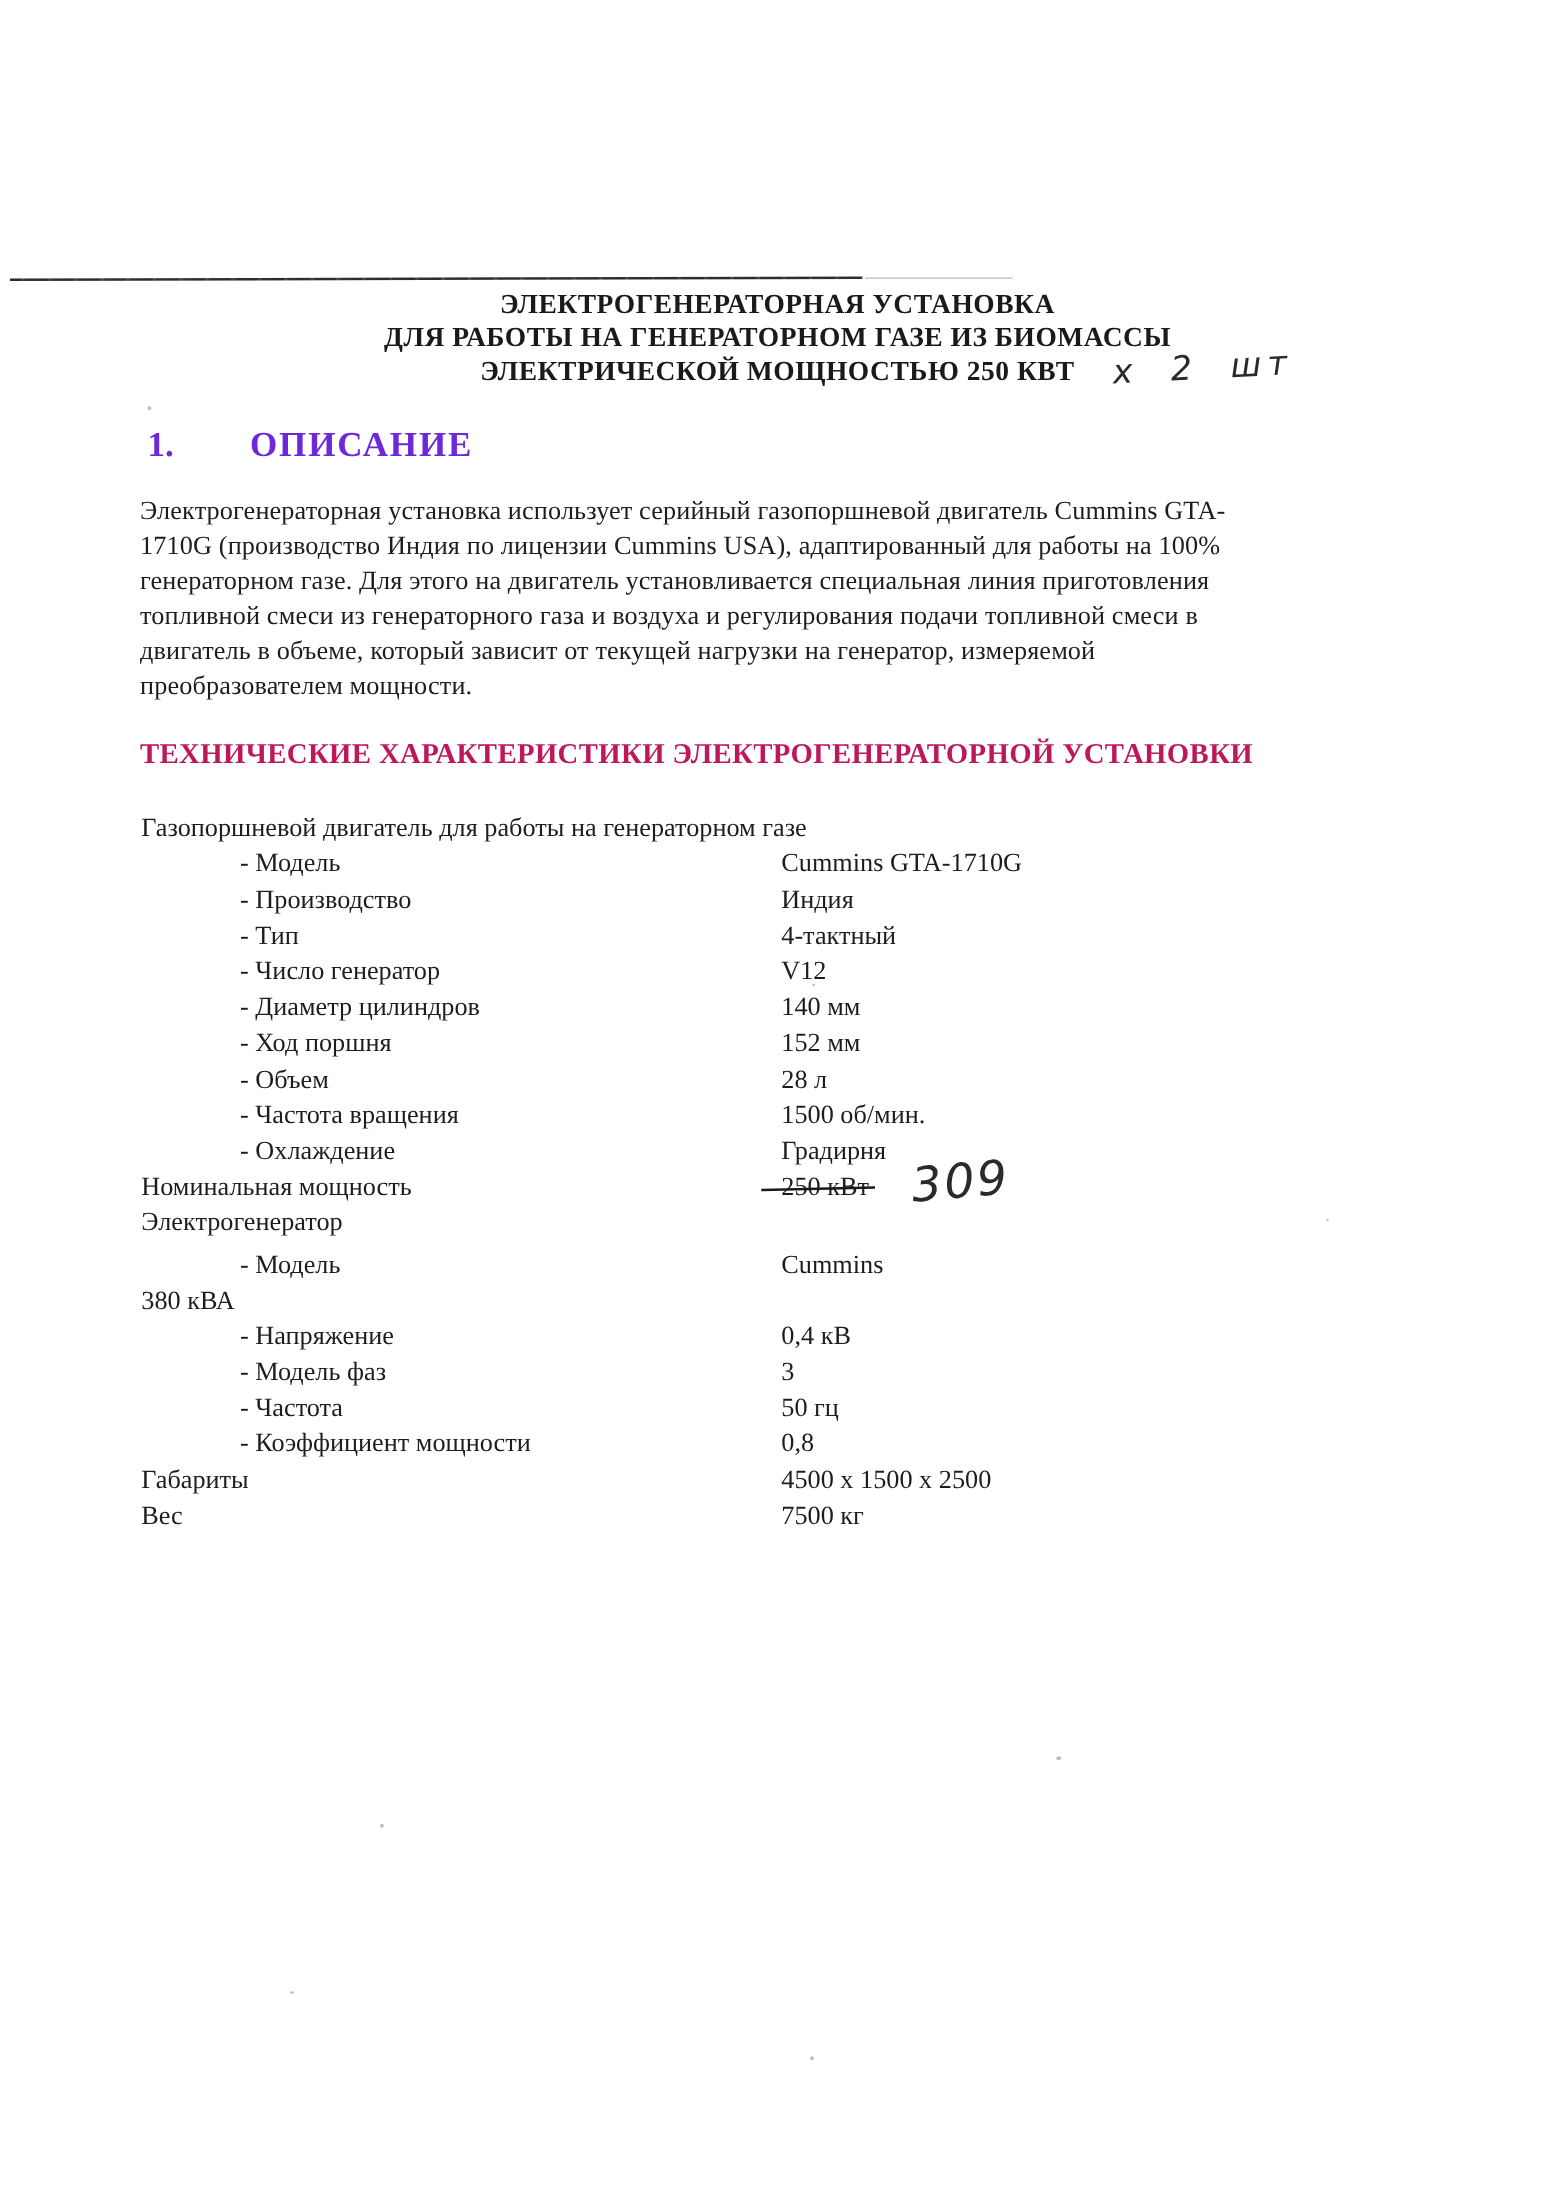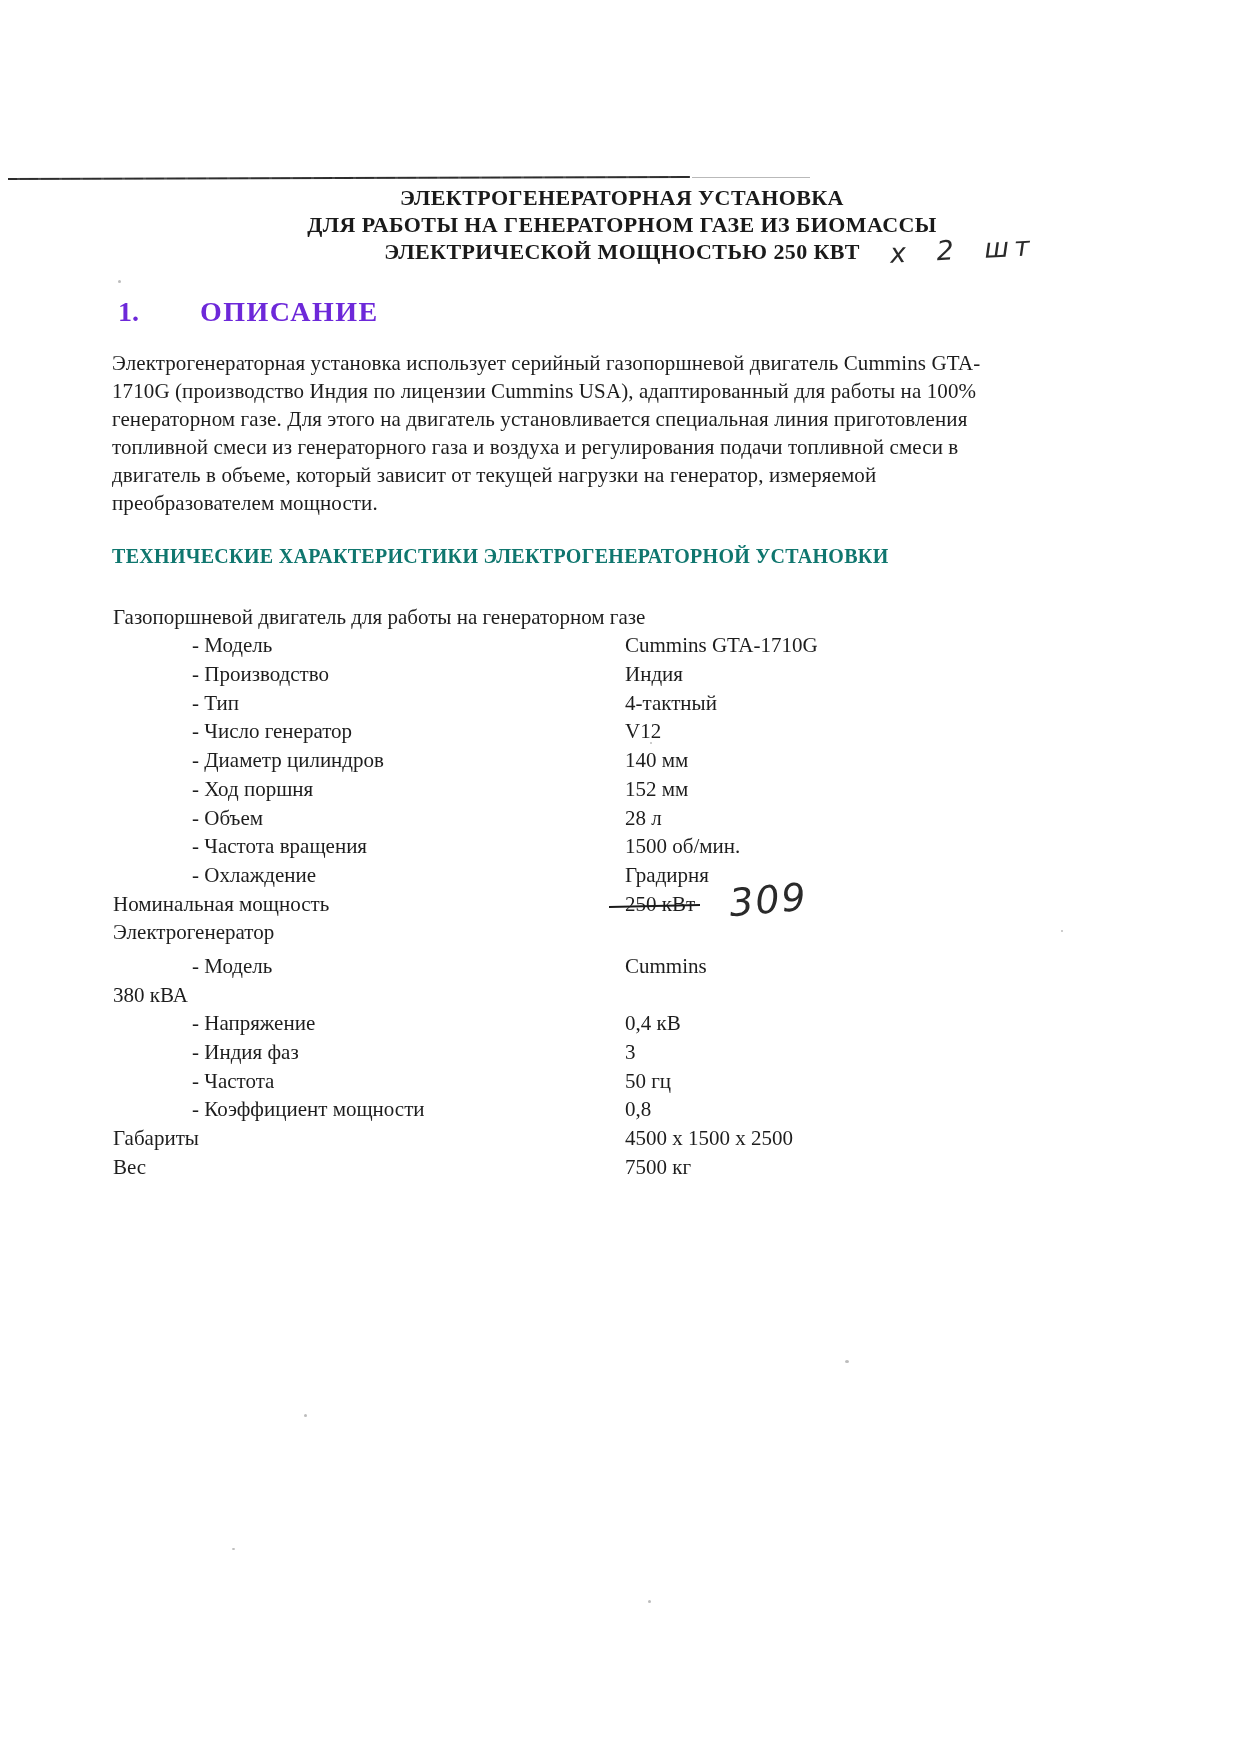--- a/index.html
+++ b/index.html
@@ -4,21 +4,21 @@
 <style>
   html, body { margin: 0; padding: 0; }
   body {
     width: 1240px; height: 1754px;
     background: #ffffff;
     font-family: "Liberation Serif", serif;
     color: #1d1d1d;
     position: relative;
     overflow: hidden;
   }
-  .page { position: absolute; inset: 0; }
+  .page { position: absolute; inset: 0; margin-top: 45px; }
 
   
   .rule-main {
     position: absolute; top: 177px; left: 8px; width: 682px; height: 2px;
     background: repeating-linear-gradient(90deg, #2c2c2c 0 9px, #454545 9px 12px, #303030 12px 21px);
     transform: rotate(-0.15deg);
   }
   .rule-tail {
     position: absolute; top: 177px; left: 692px; width: 118px; height: 1px;
     background: #a8a8a8; opacity: .8;
@@ -45,21 +45,21 @@
   .sec-num { display: inline-block; width: 82px; }
   .sec-title { letter-spacing: 1.5px; }
 
   .body-par {
     position: absolute; top: 349px; left: 112px; width: 960px;
     font-size: 21px; line-height: 28px; letter-spacing: .1px;
   }
 
   .specs-heading {
     position: absolute; top: 545px; left: 112px; margin: 0;
-    font-size: 20px; font-weight: bold; letter-spacing: .3px; color:#0f766e;
+    font-size: 23px; font-weight: bold; letter-spacing: .3px; color:#be185d;
     white-space: nowrap;
   }
 
   .specs { position: absolute; top: 601px; left: 113px; width: 1060px; font-size: 21px; }
   .spec-row { display: flex; align-items: flex-end; height: 28.7px; overflow: visible; }
   .spec-row.gap-before { margin-top: 5px; }
   .spec-label { flex: 0 0 512px; width: 512px; white-space: nowrap; }
   .spec-label.indent { padding-left: 79px; box-sizing: border-box; }
   .spec-value { position: relative; white-space: nowrap; }
 
@@ -159,21 +159,21 @@
         <span class="spec-value"><span>Cummins</span></span>
       </div>
       <div class="spec-row">
         <span class="spec-value"><span>380 кВА</span></span>
       </div>
       <div class="spec-row">
         <span class="spec-label indent">- Напряжение</span>
         <span class="spec-value"><span>0,4 кВ</span></span>
       </div>
       <div class="spec-row">
-        <span class="spec-label indent">- Индия фаз</span>
+        <span class="spec-label indent">- Модель фаз</span>
         <span class="spec-value"><span>3</span></span>
       </div>
       <div class="spec-row">
         <span class="spec-label indent">- Частота</span>
         <span class="spec-value"><span>50 гц</span></span>
       </div>
       <div class="spec-row">
         <span class="spec-label indent">- Коэффициент мощности</span>
         <span class="spec-value"><span>0,8</span></span>
       </div>

